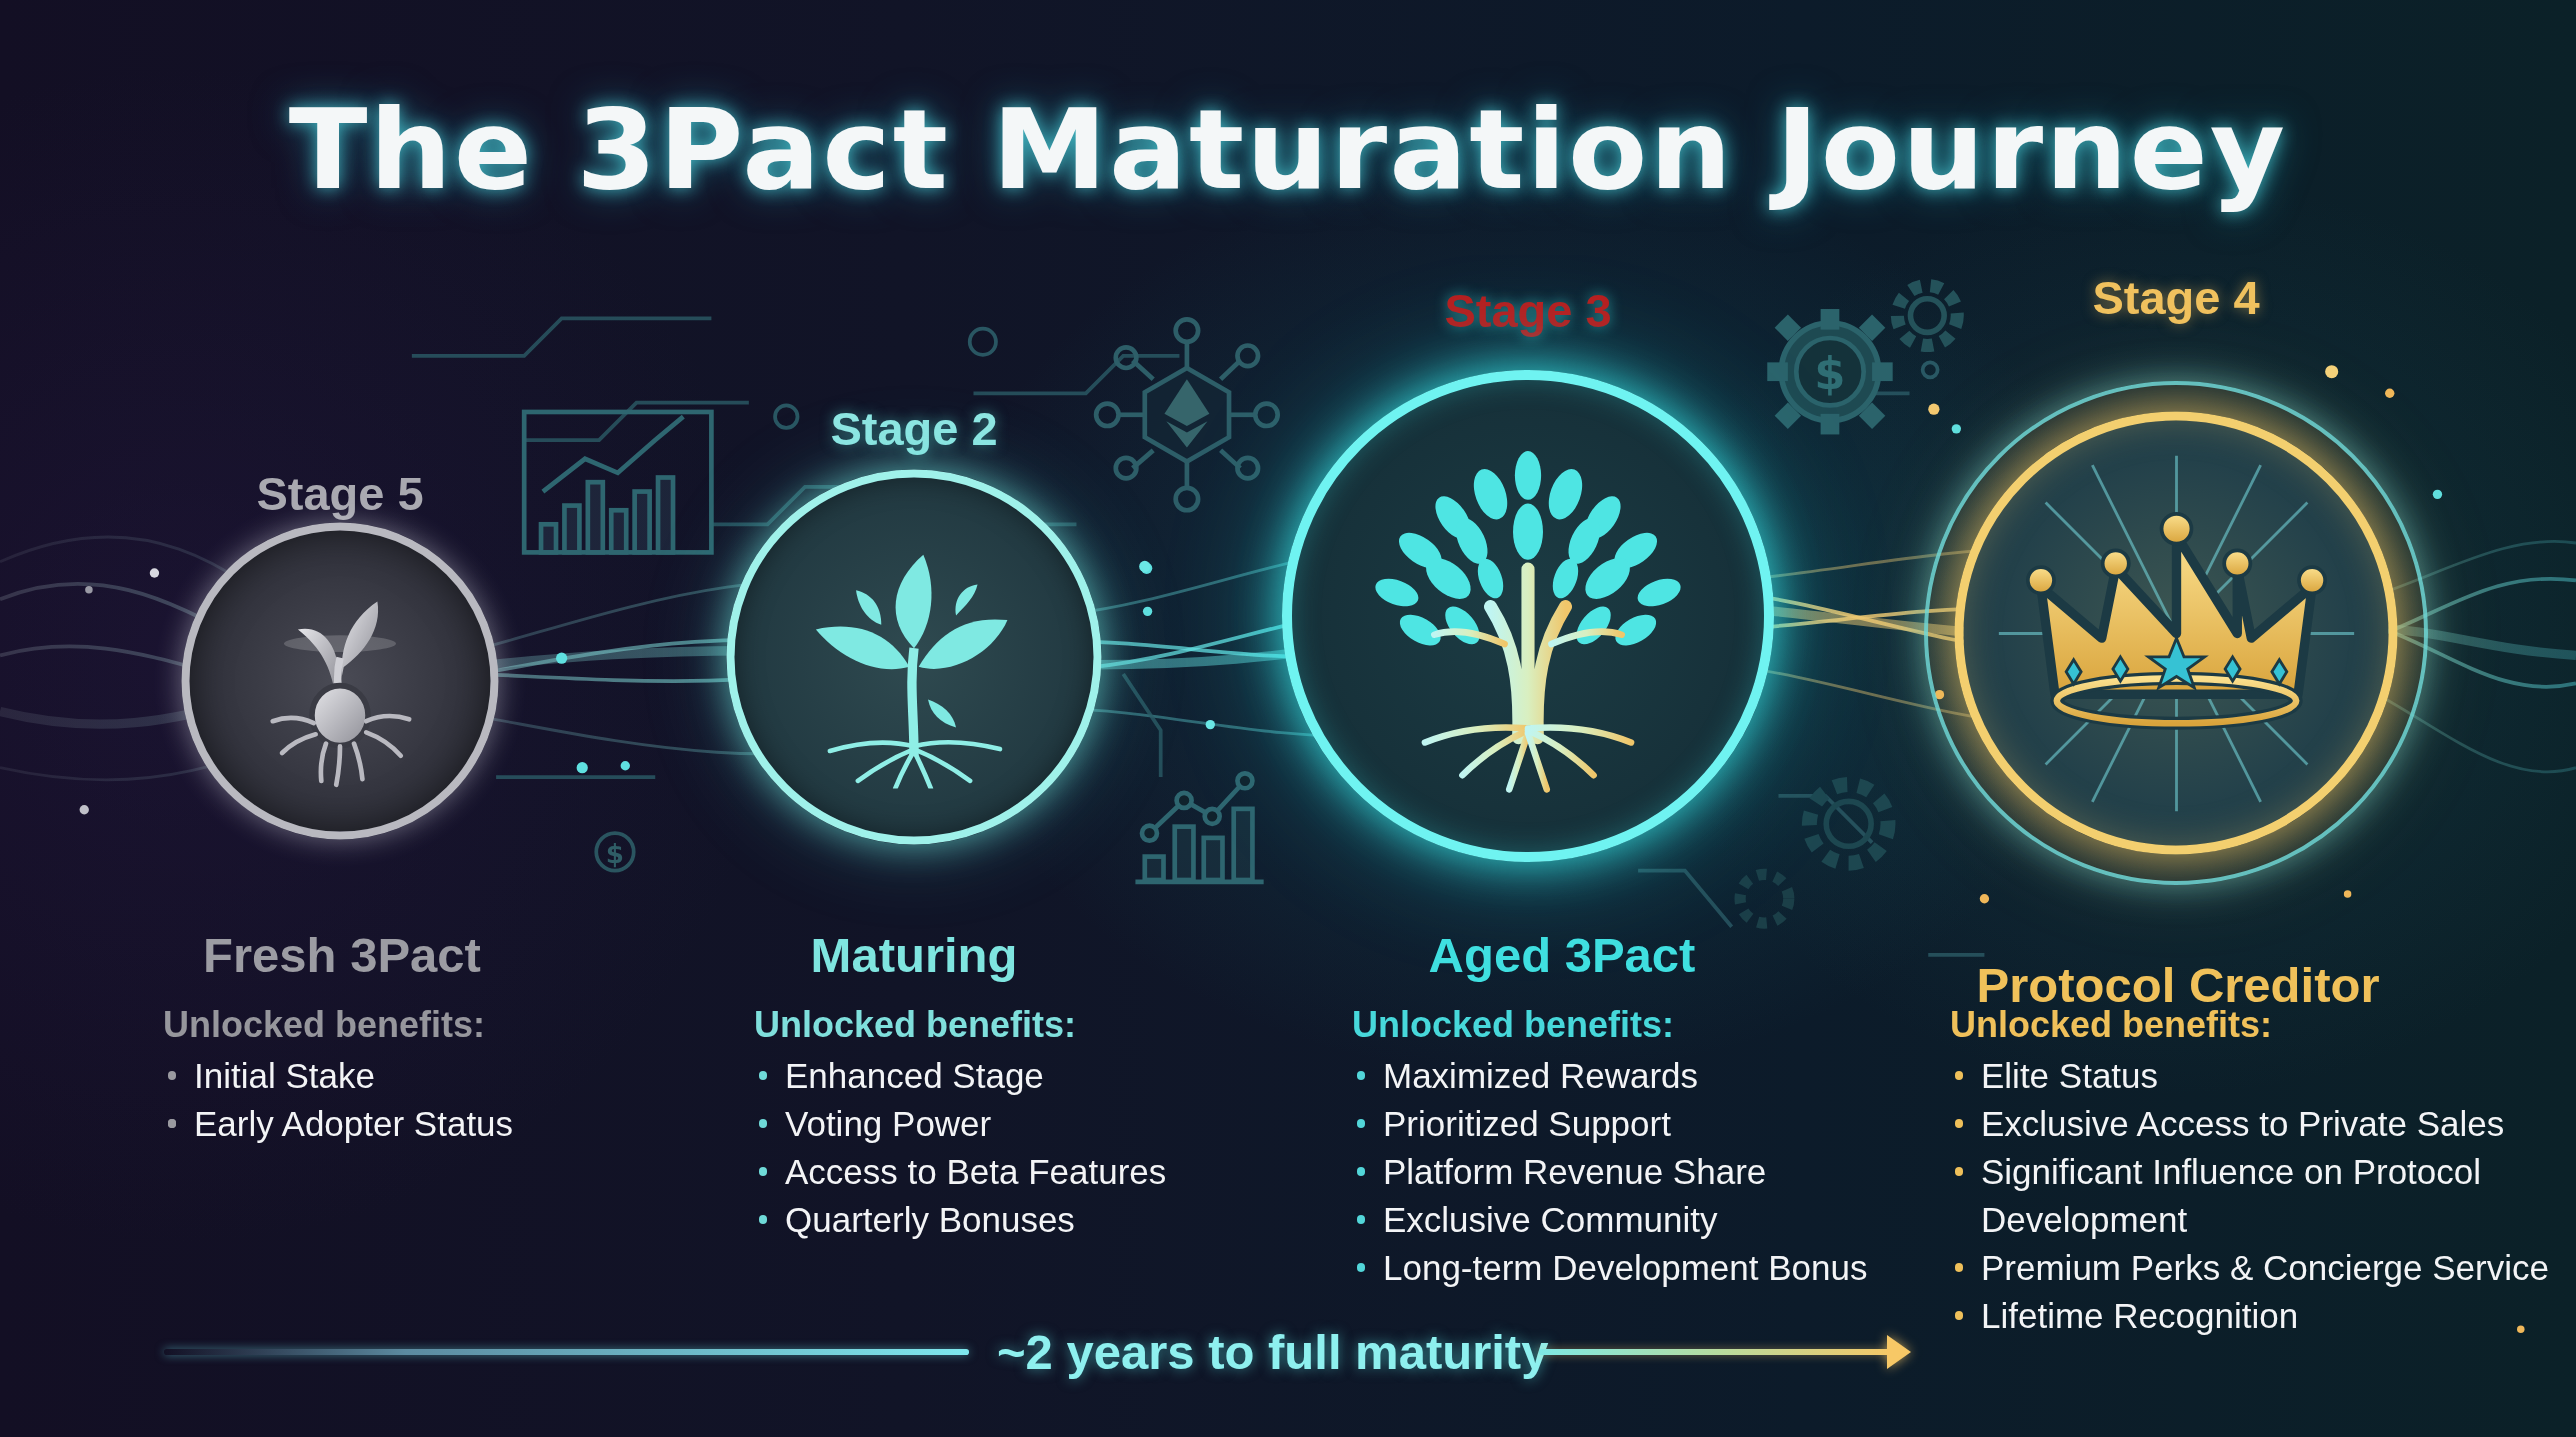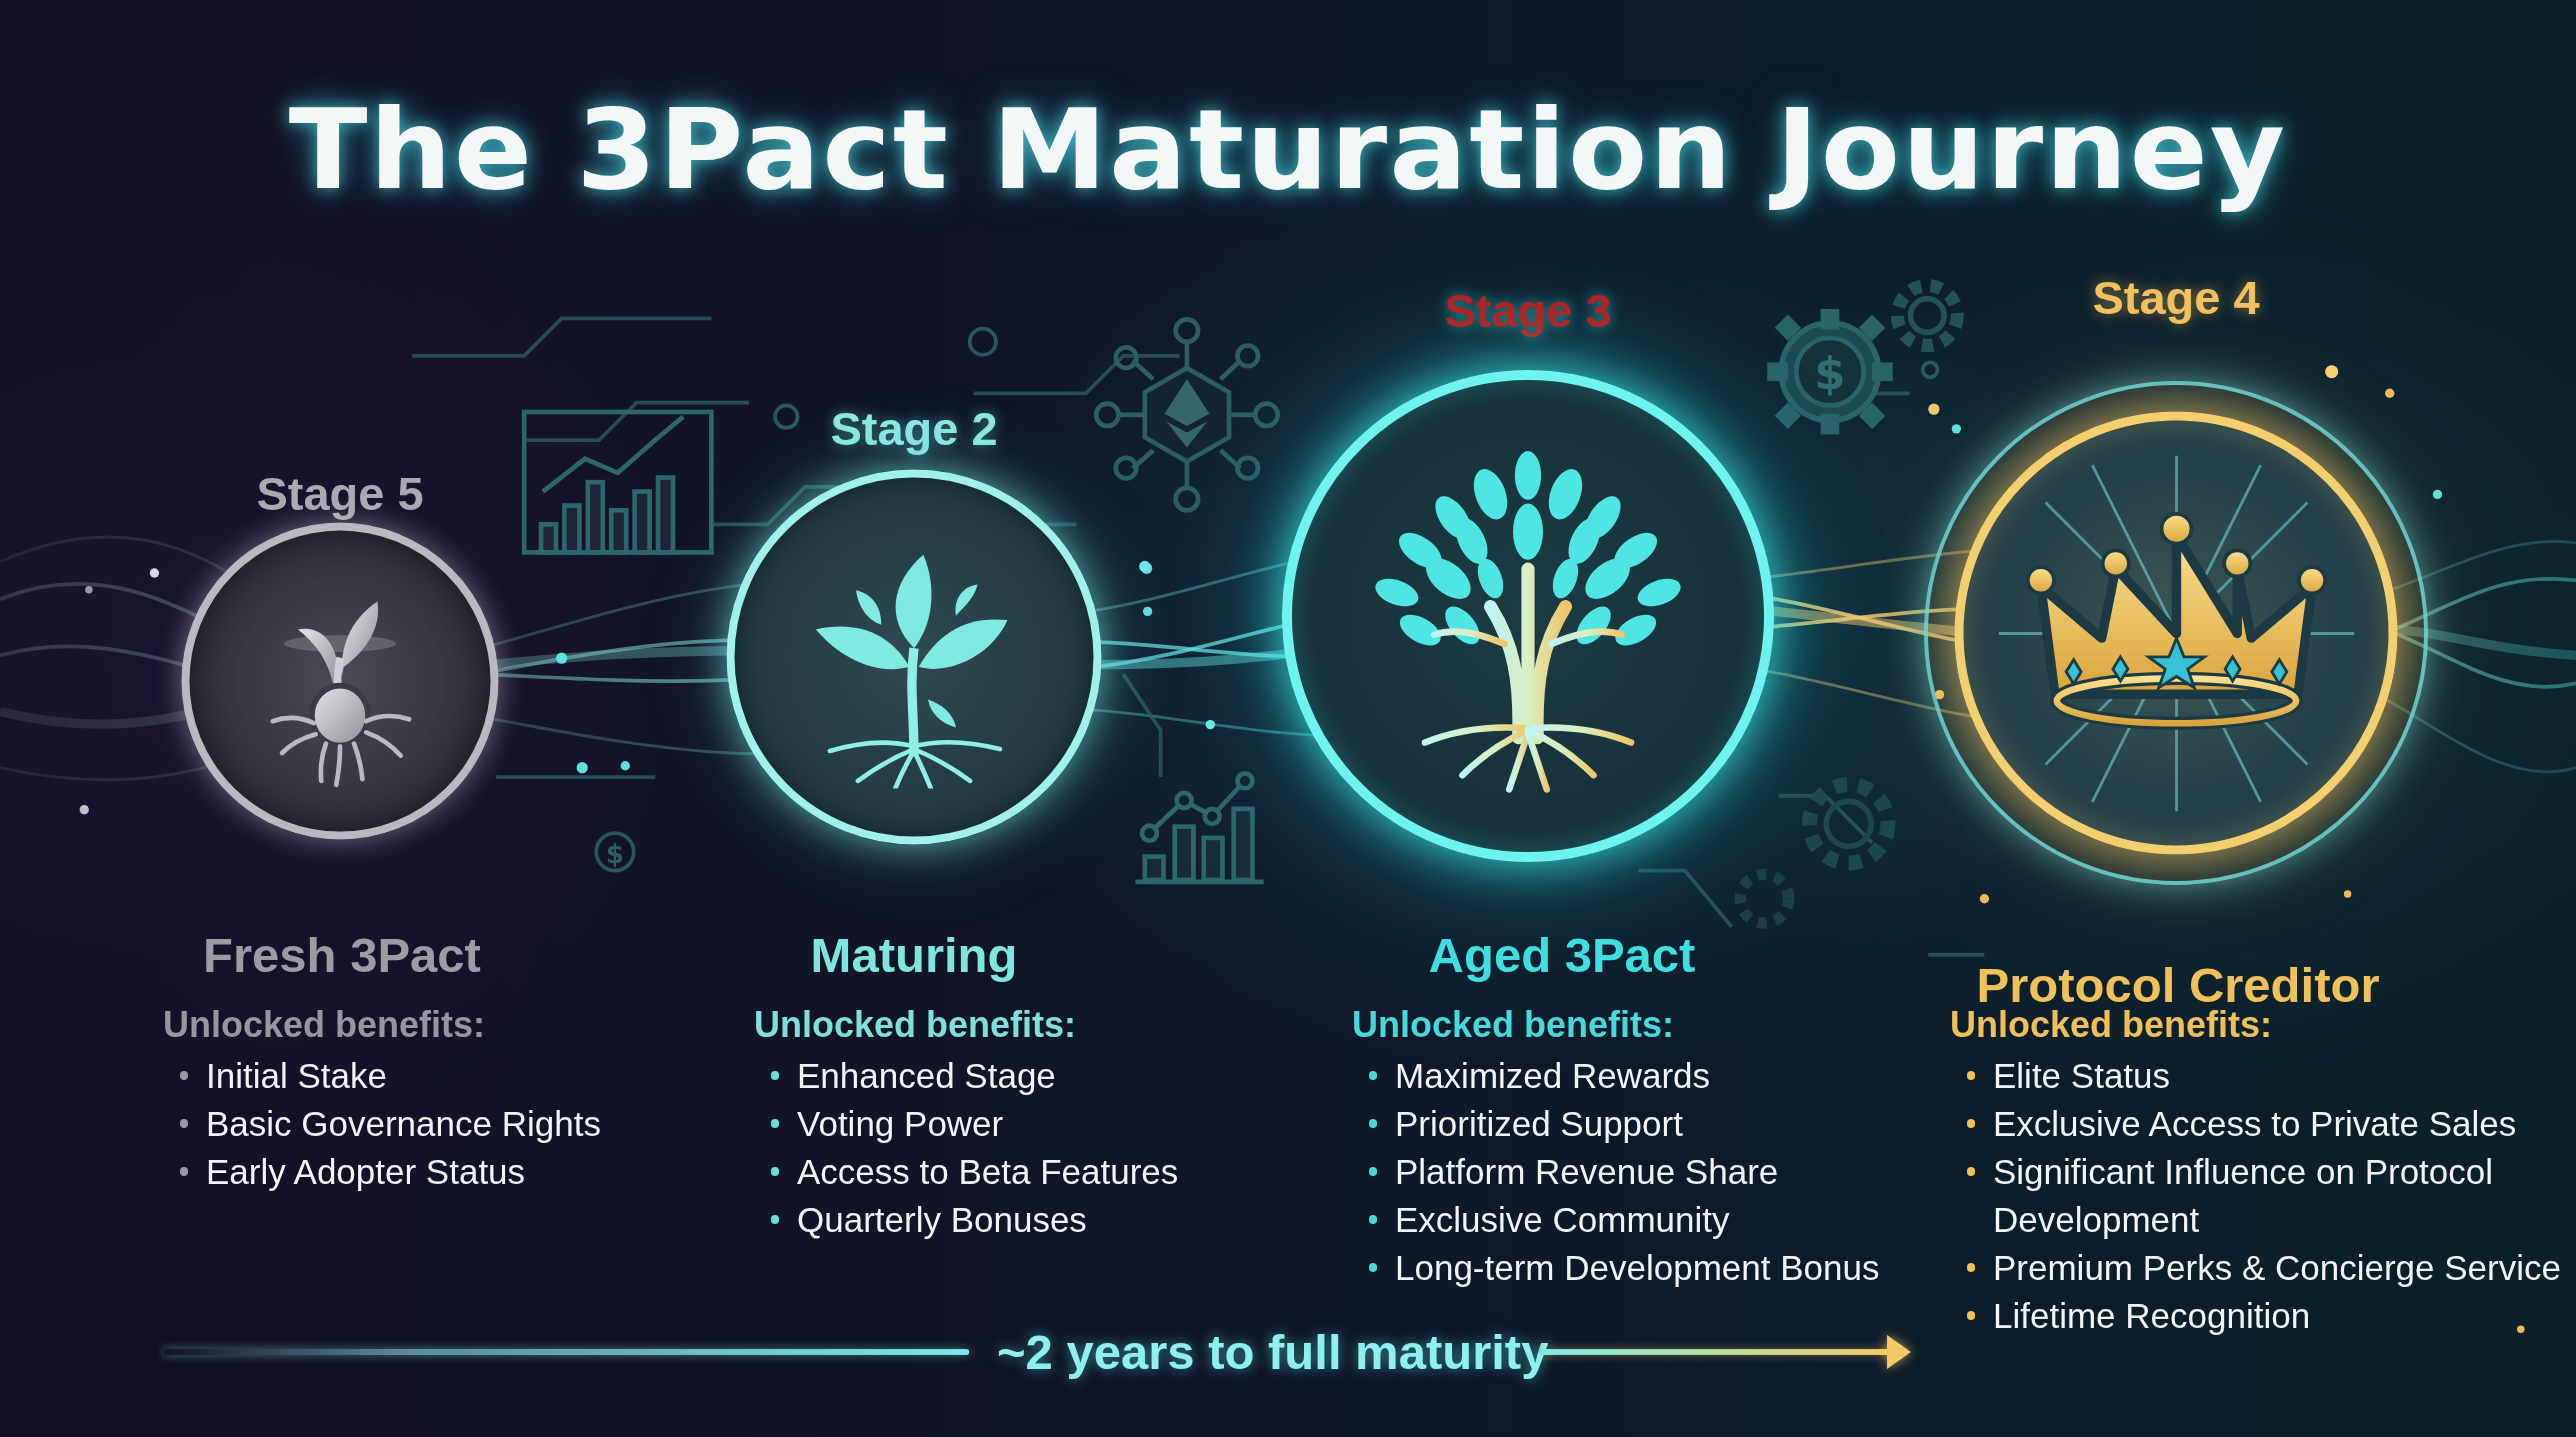--- a/index.html
+++ b/index.html
@@ -73,21 +73,21 @@
   }
   .t1 { color:#9c9ca3; }
   .t2 { color:#7fe5e0; }
   .t3 { color:#3fdfe0; }
   .t4 { color:#f0c15a; }
   .benefits-head { font-weight:bold; font-size:36px; white-space:nowrap; }
   .h1 { color:#96969c; }
   .h2 { color:#7fdfdc; }
   .h3 { color:#47d8db; }
   .h4 { color:#efc05a; }
-  ul.benefits { list-style:none; margin:15px; padding:0; }
+  ul.benefits { list-style:none; margin:3px; padding:0; }
   ul.benefits li {
     position:relative; font-size:35px; line-height:48px; color:#f3f4f6;
     padding-left:28px; white-space:nowrap;
   }
   ul.benefits li .dot {
     position:absolute; left:1.9px; top:19.7px; width:8.4px; height:8.4px; border-radius:50%;
   }
   .d1 { background:#9a9aa0; }
   .d2 { background:#6fdad8; }
   .d3 { background:#52d6d9; }
@@ -397,21 +397,21 @@
       <polygon points="310,228 318,241 310,254 302,241"></polygon>
     </g>
   </svg>
 </div>
 
 <div class="abs col-title t1" style="left:342px; top:927px;">Fresh 3Pact</div>
 <div class="abs" style="left:163px; top:1004px;">
   <div class="benefits-head h1">Unlocked benefits:</div>
   <ul class="benefits" style="margin-top:5.6px;">
     <li><span class="dot d1"></span><span>Initial Stake</span></li>
-    <li><span class="dot d1"></span><span>Basic Governance Rights</span></li>
+    <li><span class="dot d1"></span></li>
     <li><span class="dot d1"></span><span>Early Adopter Status</span></li>
   </ul>
 </div>
 
 <div class="abs col-title t2" style="left:914px; top:927px;">Maturing</div>
 <div class="abs" style="left:754px; top:1004px;">
   <div class="benefits-head h2">Unlocked benefits:</div>
   <ul class="benefits" style="margin-top:5.6px;">
     <li><span class="dot d2"></span><span>Enhanced Stage</span></li>
     <li><span class="dot d2"></span><span>Voting Power</span></li>

